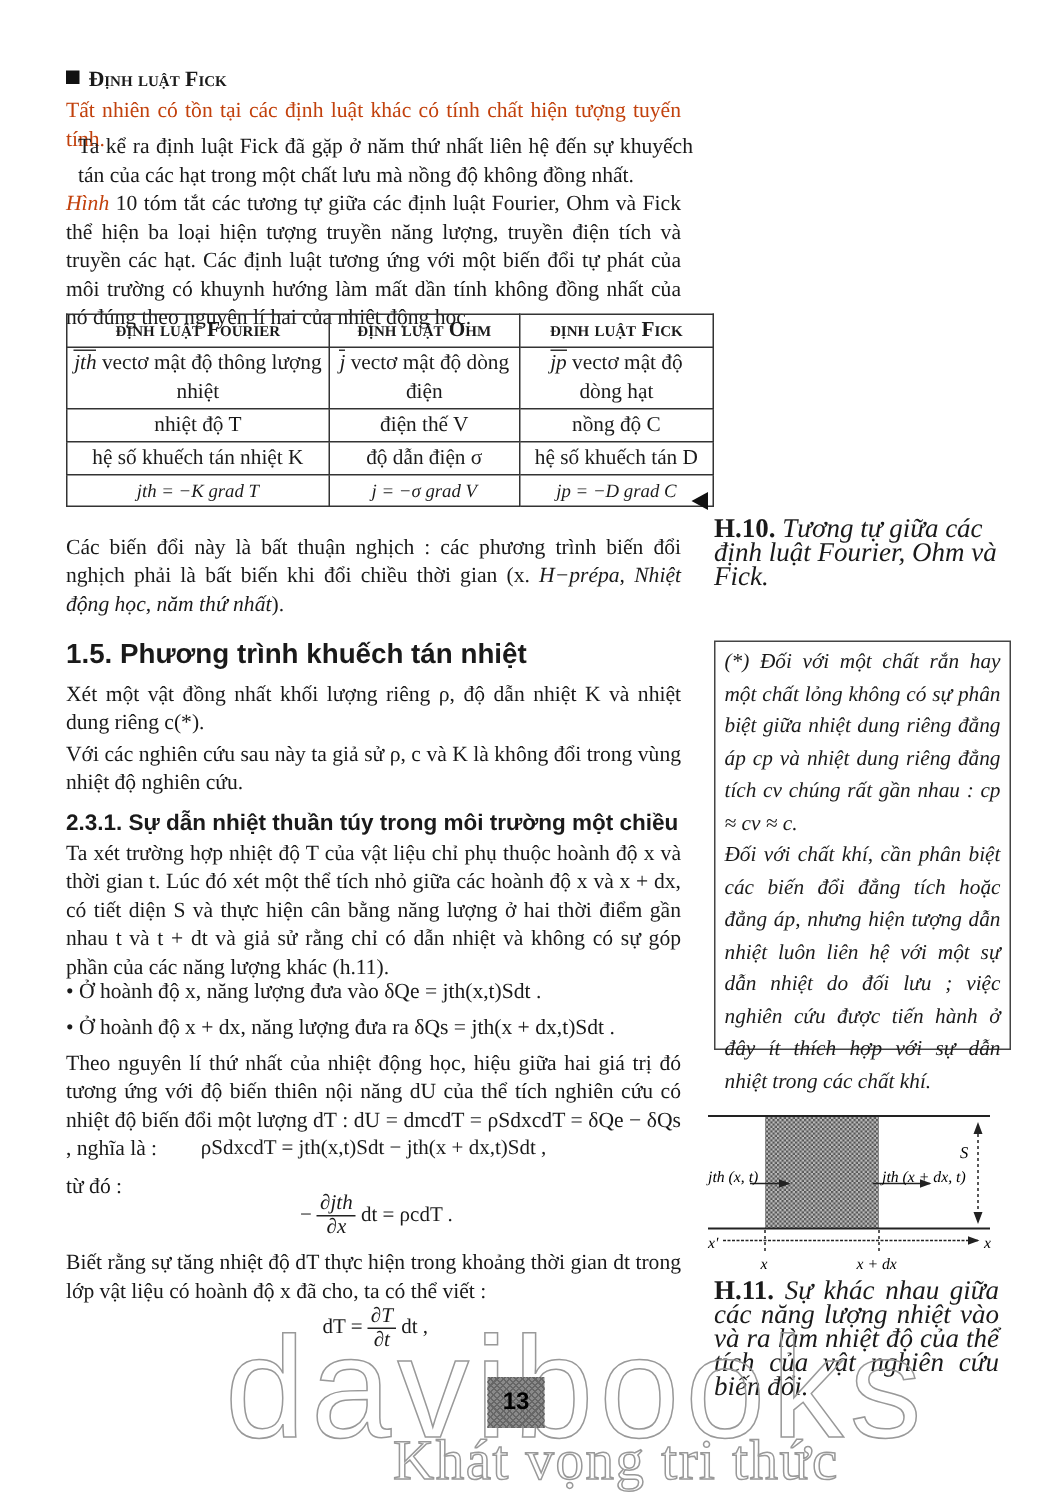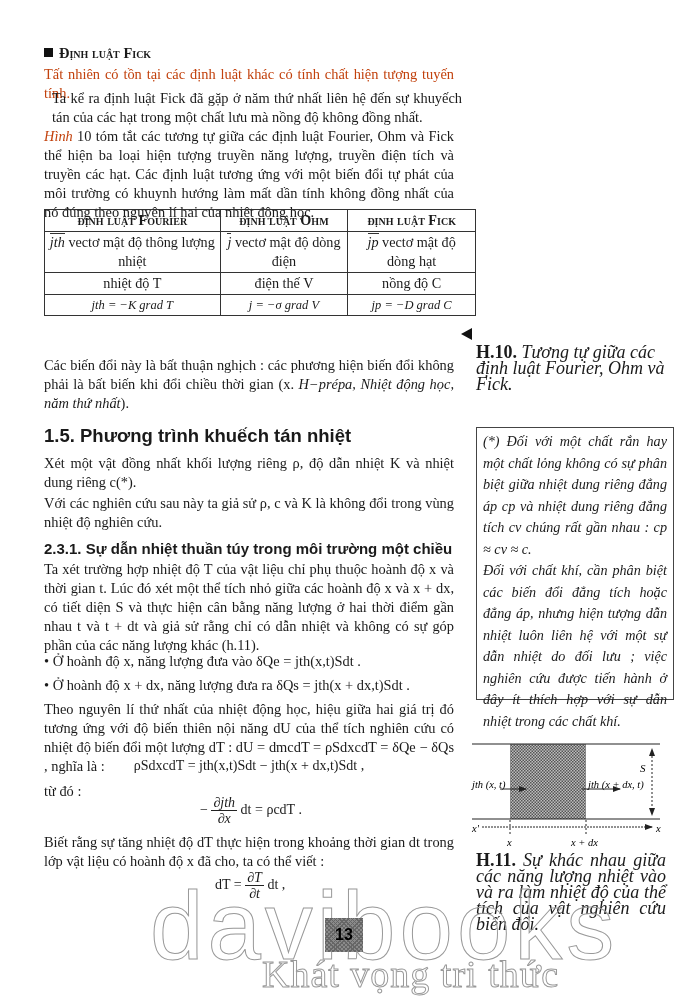--- a/index.html
+++ b/index.html
@@ -62,35 +62,40 @@
   <tr>
     <td><span class="vec i">jth</span><span> vectơ mật độ thông lượng nhiệt</span></td>
     <td><span class="vec i">j</span><span> vectơ mật độ dòng điện</span></td>
     <td><span class="vec i">jp</span><span> vectơ mật độ dòng hạt</span></td>
   </tr>
   <tr>
     <td>nhiệt độ T</td>
     <td>điện thế V</td>
     <td>nồng độ C</td>
   </tr>
+  <tr>
+    <td>hệ số khuếch tán nhiệt K</td>
+    <td>độ dẫn điện σ</td>
+    <td>hệ số khuếch tán D</td>
+  </tr>
   <tr class="formula">
     <td class="i">jth = −K grad T</td>
     <td class="i">j = −σ grad V</td>
     <td class="i">jp = −D grad C</td>
   </tr>
 </tbody>
   </table>
 
 <div id="h10arrow" class="abs"></div>
 <div class="abs cap" style="left:476px;top:344px;width:200px;">
   <span class="b">H.10.</span>
   <span class="i">Tương tự giữa các định luật Fourier, Ohm và Fick.</span>
 </div>
 
-<p class="p abs" style="left:44px;top:356px;width:410px;"><span>Các biến đổi này là bất thuận nghịch : các phương hiện biến đổi không phải là bất biến khi đổi chiều thời gian (x. </span><span class="i">H−prépa, Nhiệt động học, năm thứ nhất</span><span>).</span></p>
+<p class="p abs" style="left:44px;top:356px;width:410px;"><span>Các biến đổi này là bất thuận nghịch : các phương trình biến đổi nghịch phải là bất biến khi đổi chiều thời gian (x. </span><span class="i">H−prépa, Nhiệt động học, năm thứ nhất</span><span>).</span></p>
 
 <div class="abs h2" style="left:44px;top:425px;">1.5. Phương trình khuếch tán nhiệt</div>
 <p class="p abs" style="left:44px;top:454px;width:410px;">Xét một vật đồng nhất khối lượng riêng ρ, độ dẫn nhiệt K và nhiệt dung riêng c(*).</p>
 <p class="p abs" style="left:44px;top:494px;width:410px;">Với các nghiên cứu sau này ta giả sử ρ, c và K là không đổi trong vùng nhiệt độ nghiên cứu.</p>
 
 <div class="abs h3" style="left:44px;top:540px;">2.3.1. Sự dẫn nhiệt thuần túy trong môi trường một chiều</div>
 <p class="p abs" style="left:44px;top:560px;width:410px;">Ta xét trường hợp nhiệt độ T của vật liệu chỉ phụ thuộc hoành độ x và thời gian t. Lúc đó xét một thể tích nhỏ giữa các hoành độ x và x + dx, có tiết diện S và thực hiện cân bằng năng lượng ở hai thời điểm gần nhau t và t + dt và giả sử rằng chỉ có dẫn nhiệt và không có sự góp phần của các năng lượng khác (h.11).</p>
 <p class="p abs" style="left:44px;top:652px;width:410px;">• Ở hoành độ x, năng lượng đưa vào  δQe = jth(x,t)Sdt .</p>
 <p class="p abs" style="left:44px;top:676px;width:410px;">• Ở hoành độ x + dx, năng lượng đưa ra  δQs = jth(x + dx,t)Sdt .</p>
 <p class="p abs" style="left:44px;top:700px;width:410px;">Theo nguyên lí thứ nhất của nhiệt động học, hiệu giữa hai giá trị đó tương ứng với độ biến thiên nội năng dU của thể tích nghiên cứu có nhiệt độ biến đổi một lượng dT : dU = dmcdT = ρSdxcdT =  δQe − δQs , nghĩa là :</p>

